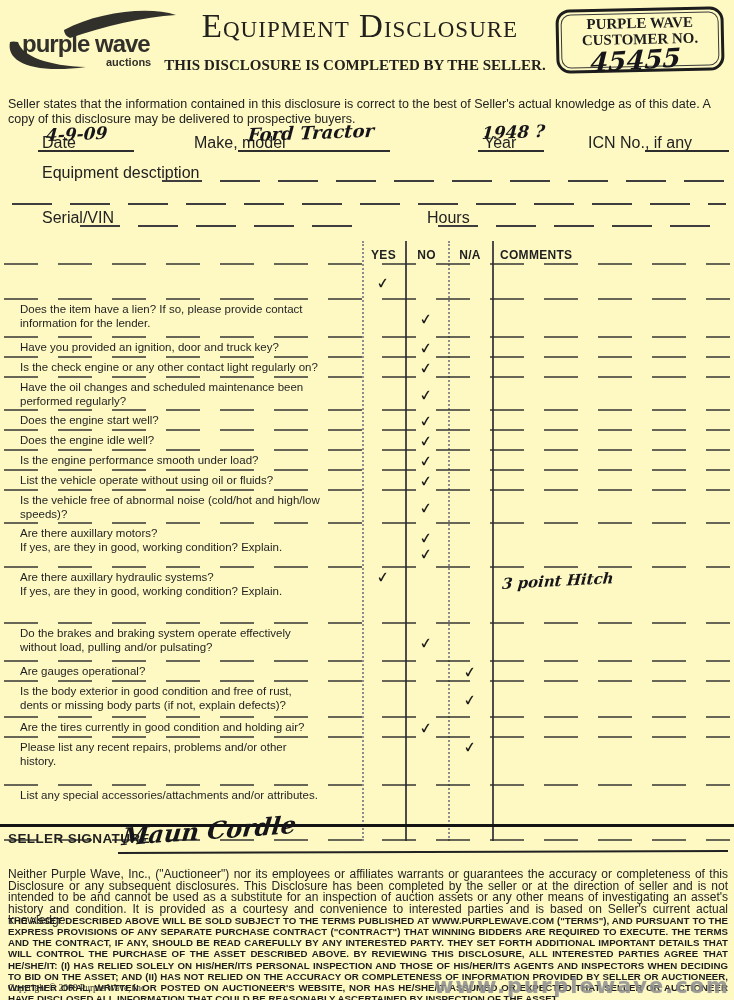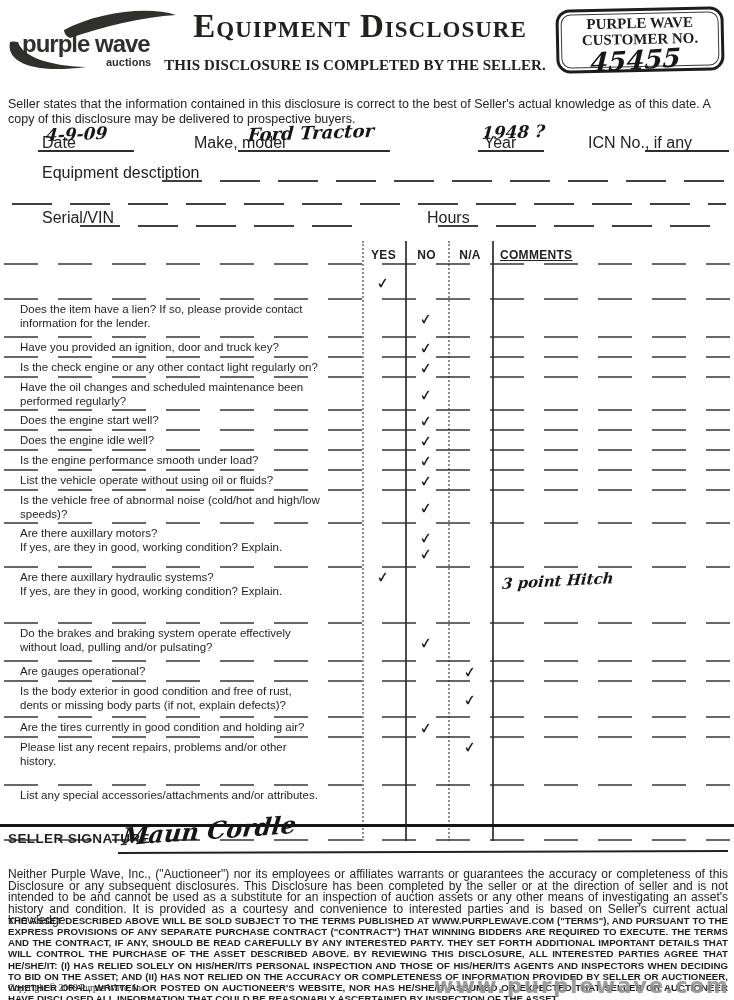--- a/index.html
+++ b/index.html
@@ -1,28 +1,28 @@
 <!DOCTYPE html>
 <html><head>
 <meta charset="utf-8">
 <style>
   html,body{margin:0;padding:0;background:#e8e8e8;}
   .page{
     position:relative;width:734px;height:1000px;margin:0 auto;
-    background:#ffffff;overflow:hidden;
+    background:#fef9c3;overflow:hidden;
     font-family:"Liberation Sans",sans-serif;color:#1f1f1f;
   }
   
   .logo{position:absolute;left:6px;top:6px;width:175px;height:72px;}
   .logo svg{position:absolute;left:0;top:0;}
   .logo .pw{position:absolute;left:16px;top:24px;font:700 24px "Liberation Sans",sans-serif;
     letter-spacing:-1px;color:#32302b;}
   .logo .auct{position:absolute;left:100px;top:50px;font:700 11px "Liberation Sans",sans-serif;color:#32302b;}
   .title{position:absolute;left:150px;top:8px;width:420px;text-align:center;
-    font-family:"Liberation Serif",serif;font-weight:700;font-size:33px;
+    font-family:"Liberation Serif",serif;font-weight:400;font-size:33px;
     font-variant:small-caps;letter-spacing:1px;color:#23211e;}
   .subtitle{position:absolute;left:120px;top:57px;width:470px;text-align:center;
     font-family:"Liberation Serif",serif;font-weight:700;font-size:15px;color:#23211e;}
   .custbox{position:absolute;left:556px;top:8px;width:168px;height:64px;
     border:3px solid #1d1d1d;border-radius:14px;transform:rotate(-1.2deg);
     text-align:center;padding-top:4px;box-sizing:border-box;}
   .custbox:before{content:"";position:absolute;inset:2px;border:1px solid #3a3a3a;border-radius:10px;}
   .custbox .cb-line{font-family:"Liberation Serif",serif;font-weight:700;font-size:15px;line-height:16px;color:#1d1d1d;}
   .custbox .cb-num{position:absolute;left:0;right:10px;top:34px;}
   .intro{position:absolute;left:8px;top:84px;width:722px;font-size:12.5px;line-height:15px;color:#222;}
@@ -35,21 +35,21 @@
   .dashline{position:absolute;height:2px;
     background:repeating-linear-gradient(90deg,#3e3e3e 0 40px,transparent 40px 58px);}
   
   .tbl{position:absolute;left:4px;top:245px;width:726px;}
   .vline{position:absolute;top:-4px;bottom:0;width:0;}
   .vline.dot{border-left:2px dotted #8d8d8d;}
   .vline.sol{border-left:2px solid #4c4c4c;}
   .thead,.trow{display:grid;grid-template-columns:358px 43px 43px 44px auto;position:relative;}
   .thead{min-height:20px;align-items:center;}
   .thead .h{font-weight:700;font-size:12px;text-align:center;letter-spacing:.3px;}
-  .thead .h.comments{text-align:left;padding-left:8px;text-decoration:underline;}
+  .thead .h.comments{text-align:left;padding-left:8px;}
   .thead:after,.trow:after{content:"";position:absolute;left:0;right:0;bottom:0;height:2px;
     background:repeating-linear-gradient(90deg,rgba(45,45,45,.72) 0 34px,transparent 34px 54px);}
   .trow{min-height:20px;align-items:center;}
   .trow .q{font-size:11.5px;line-height:14px;padding:2px 4px 3px 16px;white-space:pre-line;
     align-self:flex-start;}
   .cell{display:flex;flex-direction:column;align-items:center;justify-content:center;gap:2px;height:100%;}
   .cmt{font-size:11px;padding-left:10px;align-self:flex-start;}
   .cmt .hand{font-size:15px;transform:rotate(-3deg) skewX(-8deg);}
   .check{display:inline-block;font:700 17px "DejaVu Sans",sans-serif;color:#1b1b1b;
     transform:rotate(6deg) skewX(16deg);line-height:14px;}

